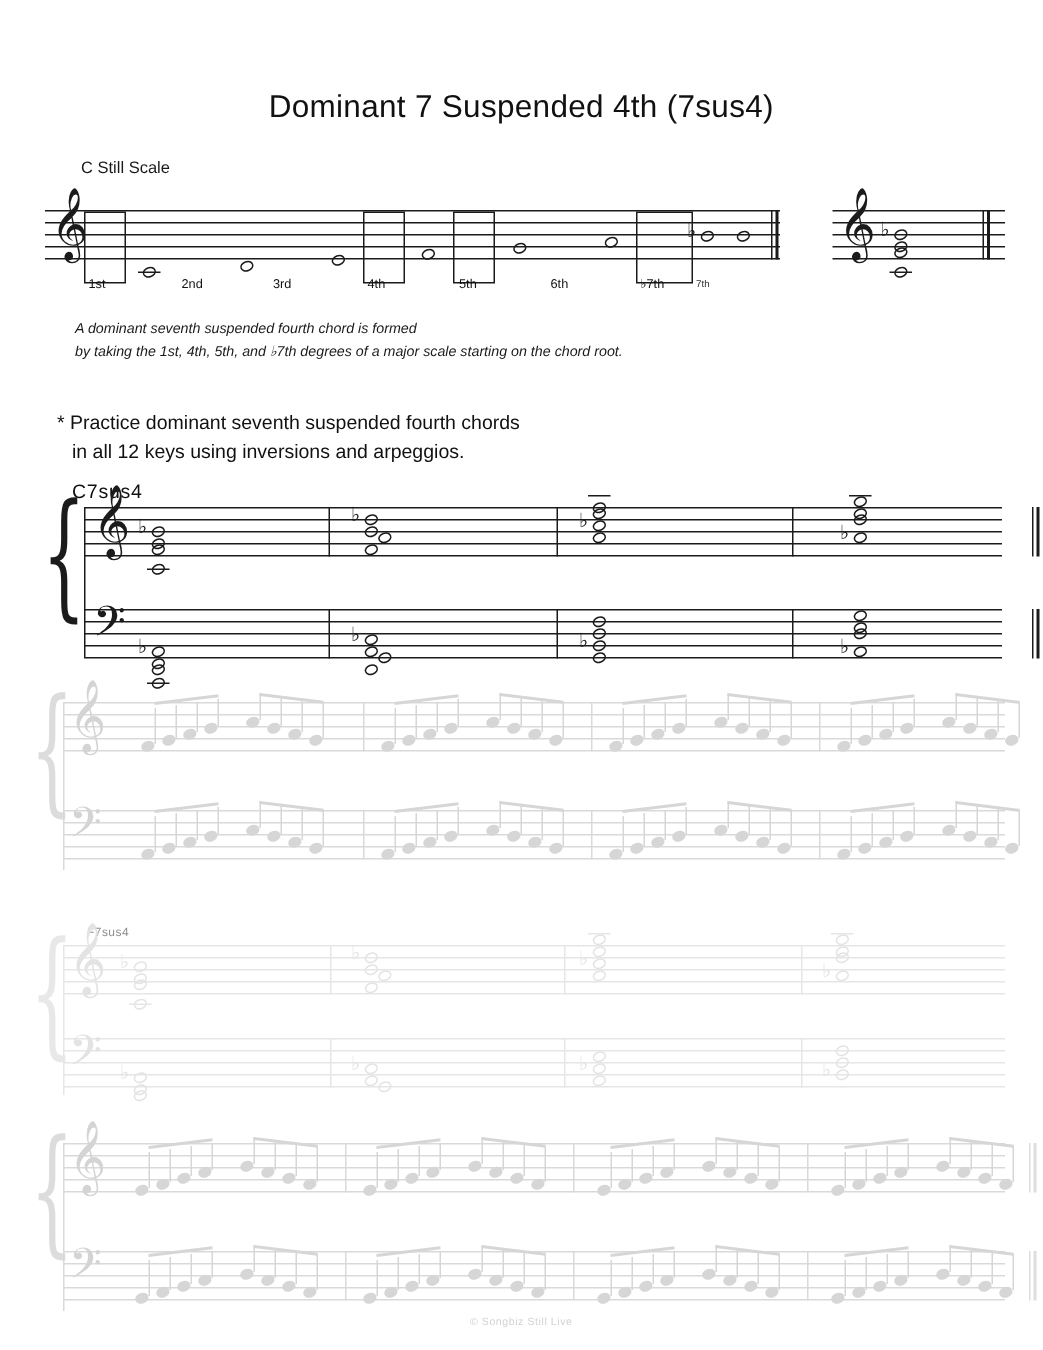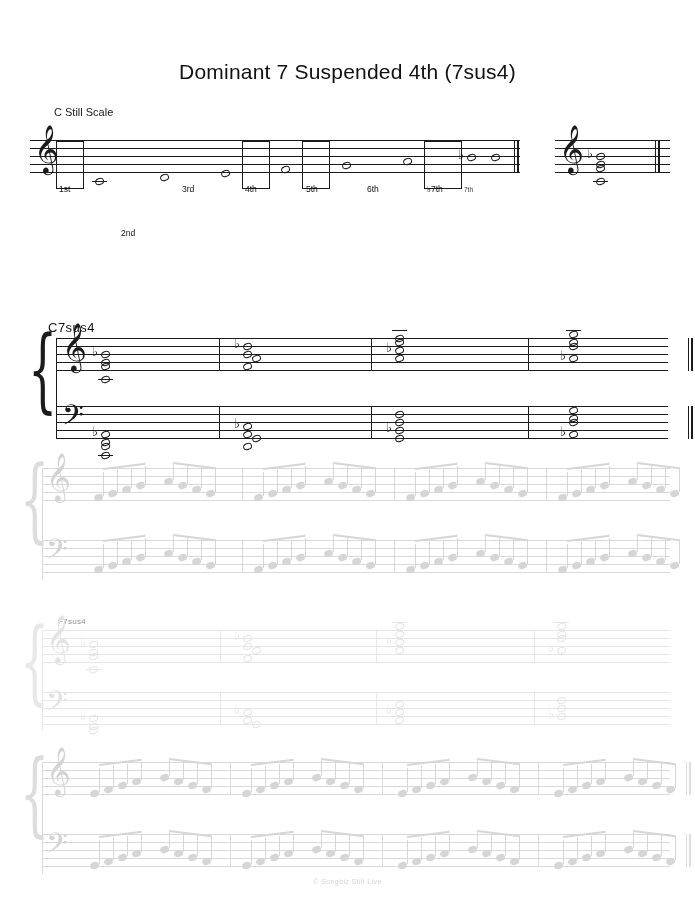--- a/index.html
+++ b/index.html
@@ -248,21 +248,21 @@
 
       <div class="endbar" style="left:484px;"></div>
     </div>
 
     <div class="degbox" style="left:26px; top:1px; width:28px; height:48px;"></div>
     <div class="degbox" style="left:212px; top:1px; width:28px; height:48px;"></div>
     <div class="degbox" style="left:272px; top:1px; width:28px; height:48px;"></div>
     <div class="degbox" style="left:394px; top:1px; width:38px; height:48px;"></div>
 
     <div class="deglabel" style="left:29px; top:44px;">1st</div>
-    <div class="deglabel" style="left:91px; top:44px;margin-top:44px;">2nd</div>
+    <div class="deglabel" style="left:91px; top:44px;">2nd</div>
     <div class="deglabel" style="left:152px; top:44px;">3rd</div>
     <div class="deglabel" style="left:215px; top:44px;">4th</div>
     <div class="deglabel" style="left:276px; top:44px;">5th</div>
     <div class="deglabel" style="left:337px; top:44px;">6th</div>
     <div class="deglabel" style="left:397px; top:44px;">♭7th</div>
     <div class="deglabel small" style="left:434px; top:46px;">7th</div>
   </div>
 
   <div class="system" style="top:140px; left:555px; width:115px;">
     <div class="staff">
@@ -276,22 +276,28 @@
       <div class="nh open" style="left:41px; top:13px;"></div>
       <div class="nh open" style="left:41px; top:21px;"></div>
       <div class="nh open" style="left:41px; top:25px;"></div>
       <div class="ledger" style="left:38px; top:41px;"></div>
       <div class="nh open" style="left:41px; top:38px;"></div>
       <div class="endbar" style="left:100px;"></div>
     </div>
   </div>
 
   <div class="desc">
+    <div>A dominant seventh suspended fourth chord is formed</div>
+    <div>by taking the 1st, 4th, 5th, and ♭7th degrees of a major scale starting on the chord root.</div>
   </div>
 
+  <div class="practice">
+    <span>* Practice dominant seventh suspended fourth chords</span>
+    <span class="ind">in all 12 keys using inversions and arpeggios.</span>
+  </div>
 
   <div class="chord-label">C7sus4</div>
 
   <div class="system" style="top:338px; left:28px; width:640px; height:110px;">
     <div class="brace" style="left:0px; top:-14px;">{</div>
     <div class="sysbar" style="left:28px; top:0px; height:100px;"></div>
 
     <div class="staff" style="position:absolute; left:28px; top:0px; right:0;">
       <div class="line l0"></div>
         <div class="line l1"></div>

